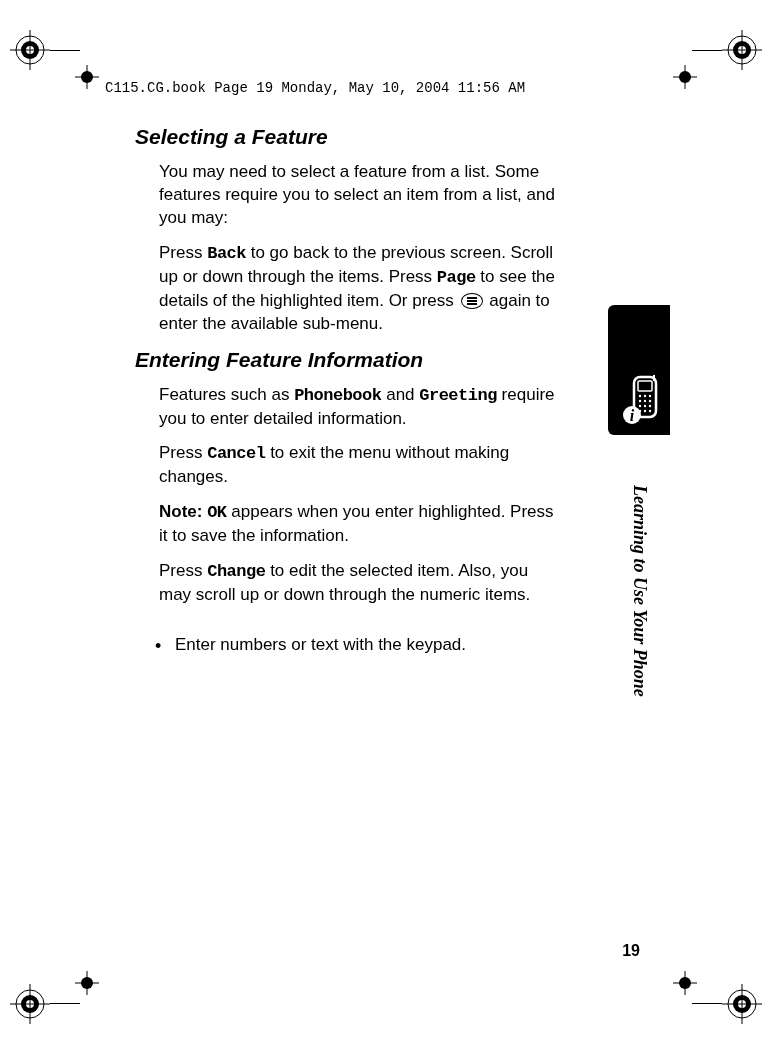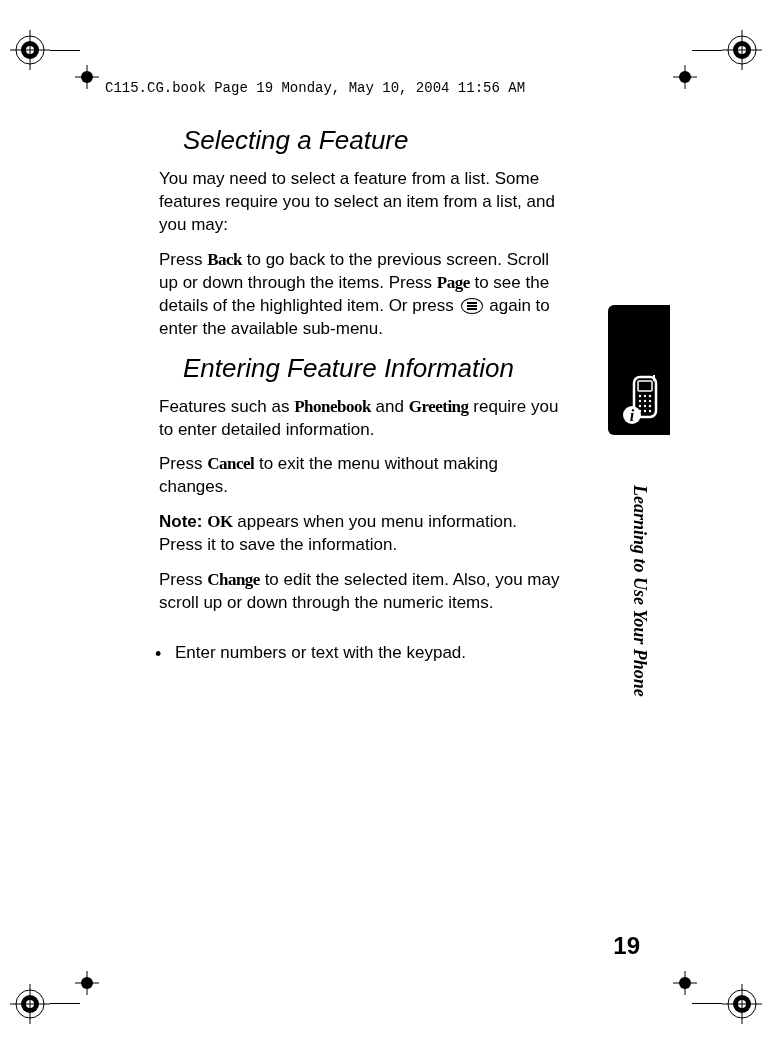--- a/index.html
+++ b/index.html
@@ -51,35 +51,34 @@
     }
     
     .content {
       padding: 40px 55px 0 40px;
       width: 520px;
     }
     
     h2 {
       font-family: Arial, sans-serif;
       font-style: italic;
-      font-weight: normal;
-      font-size: 26px;
+      font-weight: bold;
+      font-size: 21px;
       margin-bottom: 12px;
-      margin-left: 48px;
     }
     
     p {
       font-size: 17px;
       line-height: 1.35;
       margin-bottom: 12px;
       margin-left: 24px;
     }
     
     .bold-cond {
-      font-family: Liberation Serif, serif;
+      font-family: Liberation Mono, monospace;
       font-weight: bold;
       font-stretch: condensed;
       letter-spacing: -0.5px;
     }
     
     .note-label {
       font-weight: bold;
     }
     
     .menu-icon {
@@ -162,21 +161,21 @@
       font-style: italic;
       font-weight: bold;
       font-size: 18px;
     }
     
     .page-num {
       position: absolute;
       bottom: 15px;
       right: 30px;
       font-weight: bold;
-      font-size: 24px;
+      font-size: 16px;
     }
     
     .crop-line-h {
       position: absolute;
       height: 1px;
       background: #000;
     }
   </style>
 </head>
 <body>
@@ -254,21 +253,21 @@
       <span>Press </span><span class="bold-cond">Back</span><span> to go back to the previous screen. Scroll up or down through the items. Press </span><span class="bold-cond">Page</span><span> to see the details of the highlighted item. Or press </span><span class="menu-icon"></span><span> again to enter the available sub-menu.</span>
     </p>
     <h2>Entering Feature Information</h2>
     <p>
       <span>Features such as </span><span class="bold-cond">Phonebook</span><span> and </span><span class="bold-cond">Greeting</span><span> require you to enter detailed information.</span>
     </p>
     <p>
       <span>Press </span><span class="bold-cond">Cancel</span><span> to exit the menu without making changes.</span>
     </p>
     <p>
-      <span class="note-label">Note: </span><span class="bold-cond">OK</span><span> appears when you menu information. Press it to save the information.</span>
+      <span class="note-label">Note: </span><span class="bold-cond">OK</span><span> appears when you enter highlighted. Press it to save the information.</span>
     </p>
     <p>
       <span>Press </span><span class="bold-cond">Change</span><span> to edit the selected item. Also, you may scroll up or down through the numeric items.</span>
     </p>
     <ul>
       <li>Enter numbers or text with the keypad.</li>
     </ul>
   </div>
 
   <div class="thumb-tab">

